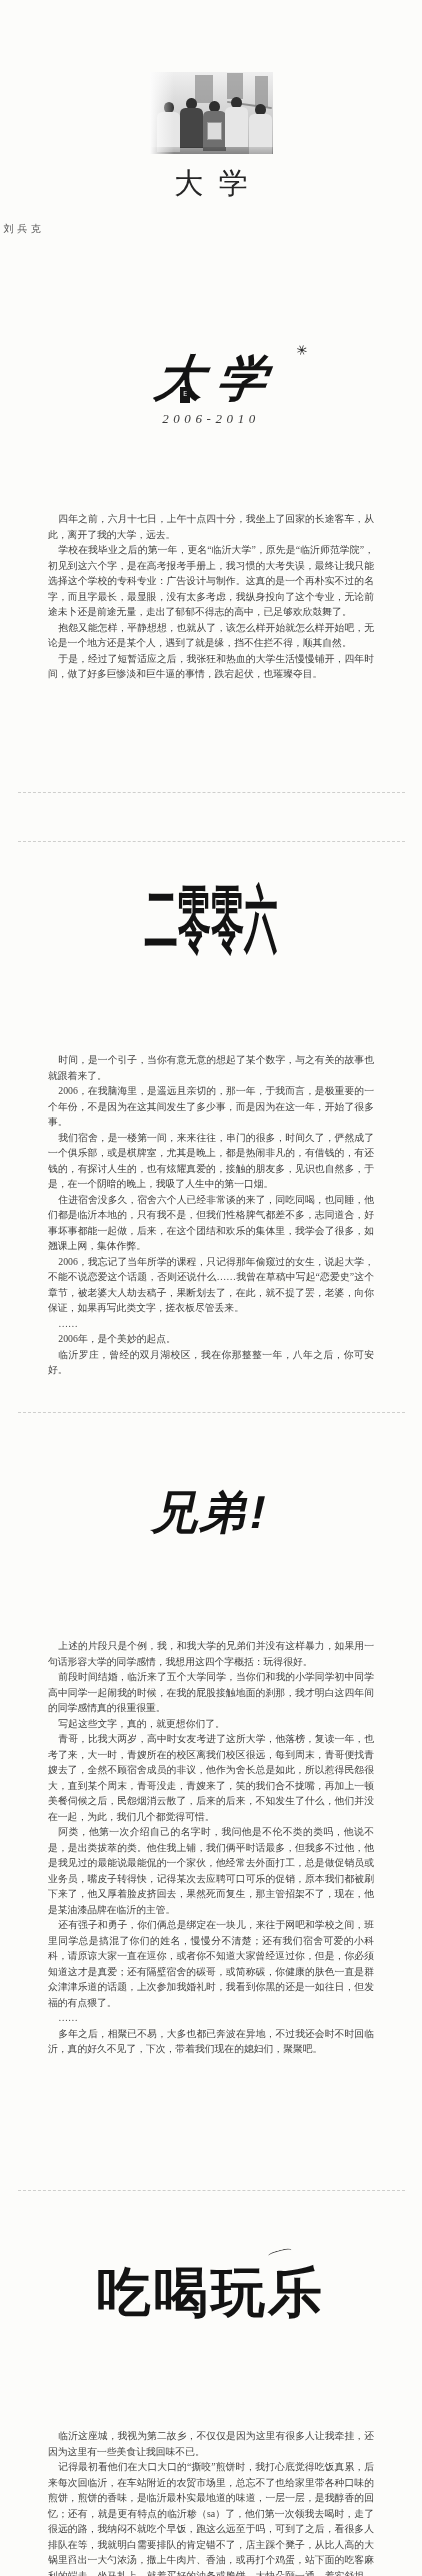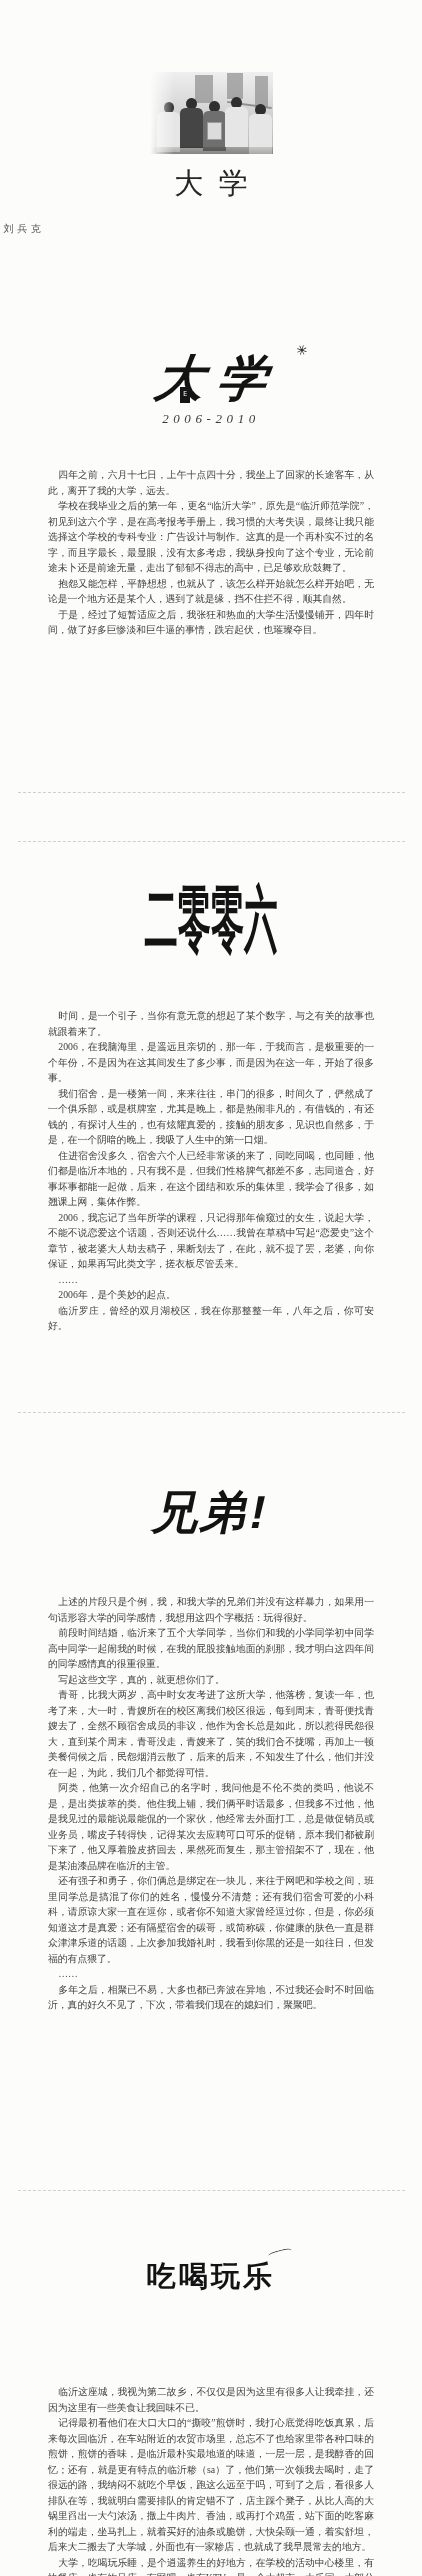--- a/index.html
+++ b/index.html
@@ -42,26 +42,26 @@
     transform:skewX(-8deg);font-style:italic;}
   .logo-years{position:absolute;top:411px;left:0;width:100%;text-align:center;
     font-size:13px;letter-spacing:4.6px;color:#3a3a3a;font-style:italic;}
   .logo-seal{position:absolute;top:387px;left:180px;width:10.3px;height:15.5px;background:#161616;
     color:#fdfdfd;font-size:6.7px;line-height:15.5px;text-align:center;font-family:"Liberation Mono",monospace;}
   .logo-sparkle{position:absolute;top:343px;left:296px;font-size:13.4px;color:#222;transform:rotate(18deg);font-style:normal;}
   .head-2006{top:872px;font-size:45px;font-weight:900;letter-spacing:0px;
     transform:scale(0.74,1.6);transform-origin:top center;}
   .head-bro{top:1482px;font-size:46px;font-weight:900;font-family:"Liberation Sans",sans-serif;
     transform:skewX(-12deg);letter-spacing:2.1px;}
-  .head-eat{top:2257px;font-size:29px;font-weight:700;font-family:"Liberation Sans",sans-serif;letter-spacing:3.1px;}
+  .head-eat{top:2257px;font-size:54px;font-weight:700;font-family:"Liberation Sans",sans-serif;letter-spacing:3.1px;}
   .eat-scribble{position:absolute;top:2250px;left:268px;width:24px;height:5.2px;
     border-top:1.5px solid #4a4a4a;border-radius:50%;transform:rotate(-14deg);}
   
   .sec-body{position:absolute;left:48px;width:326px;font-size:9.8px;line-height:15.5px;
-    color:#3e3e3e;text-align:justify;}
+    color:#3e3e3e;text-align:justify;margin-top:44px;}
   .para{margin:0;text-indent:10.3px;}
   #body-1{top:467px;} #body-2{top:1008px;} #body-3{top:1594px;}
   #body-4{top:2384px;}
   
   .divider{position:absolute;left:17.5px;right:17.5px;height:0;border-top:1px dashed #cfcfcd;}
   #div-a{top:792px;} #div-b{top:841px;} #div-c{top:1412px;}
   #div-d{top:2190px;}
 </style>
 </head>
 <body>

